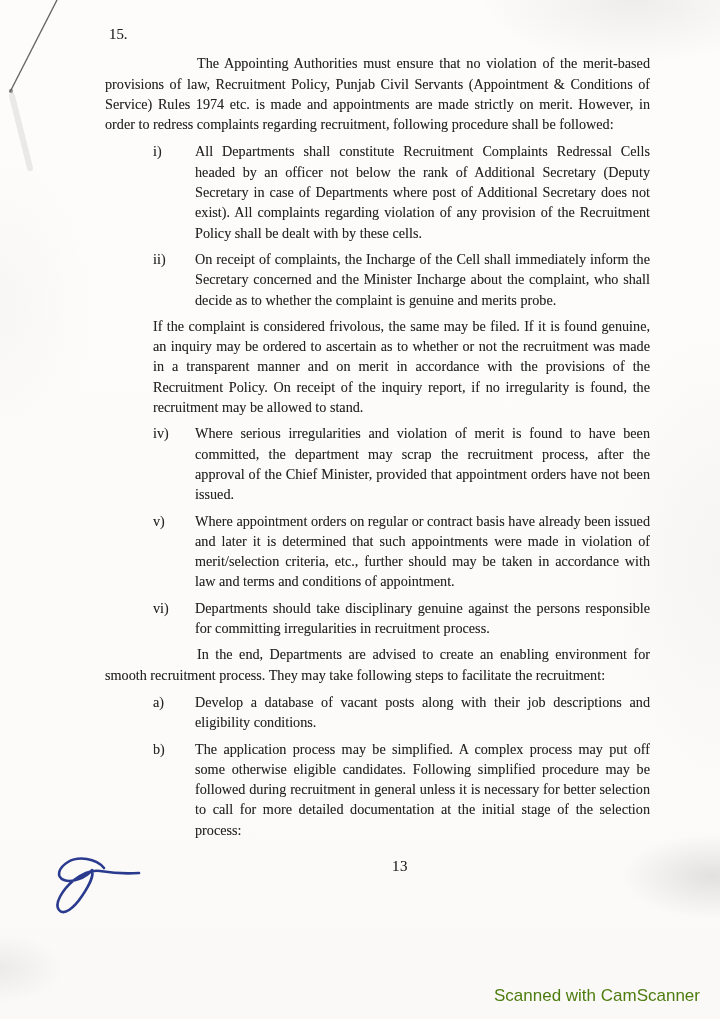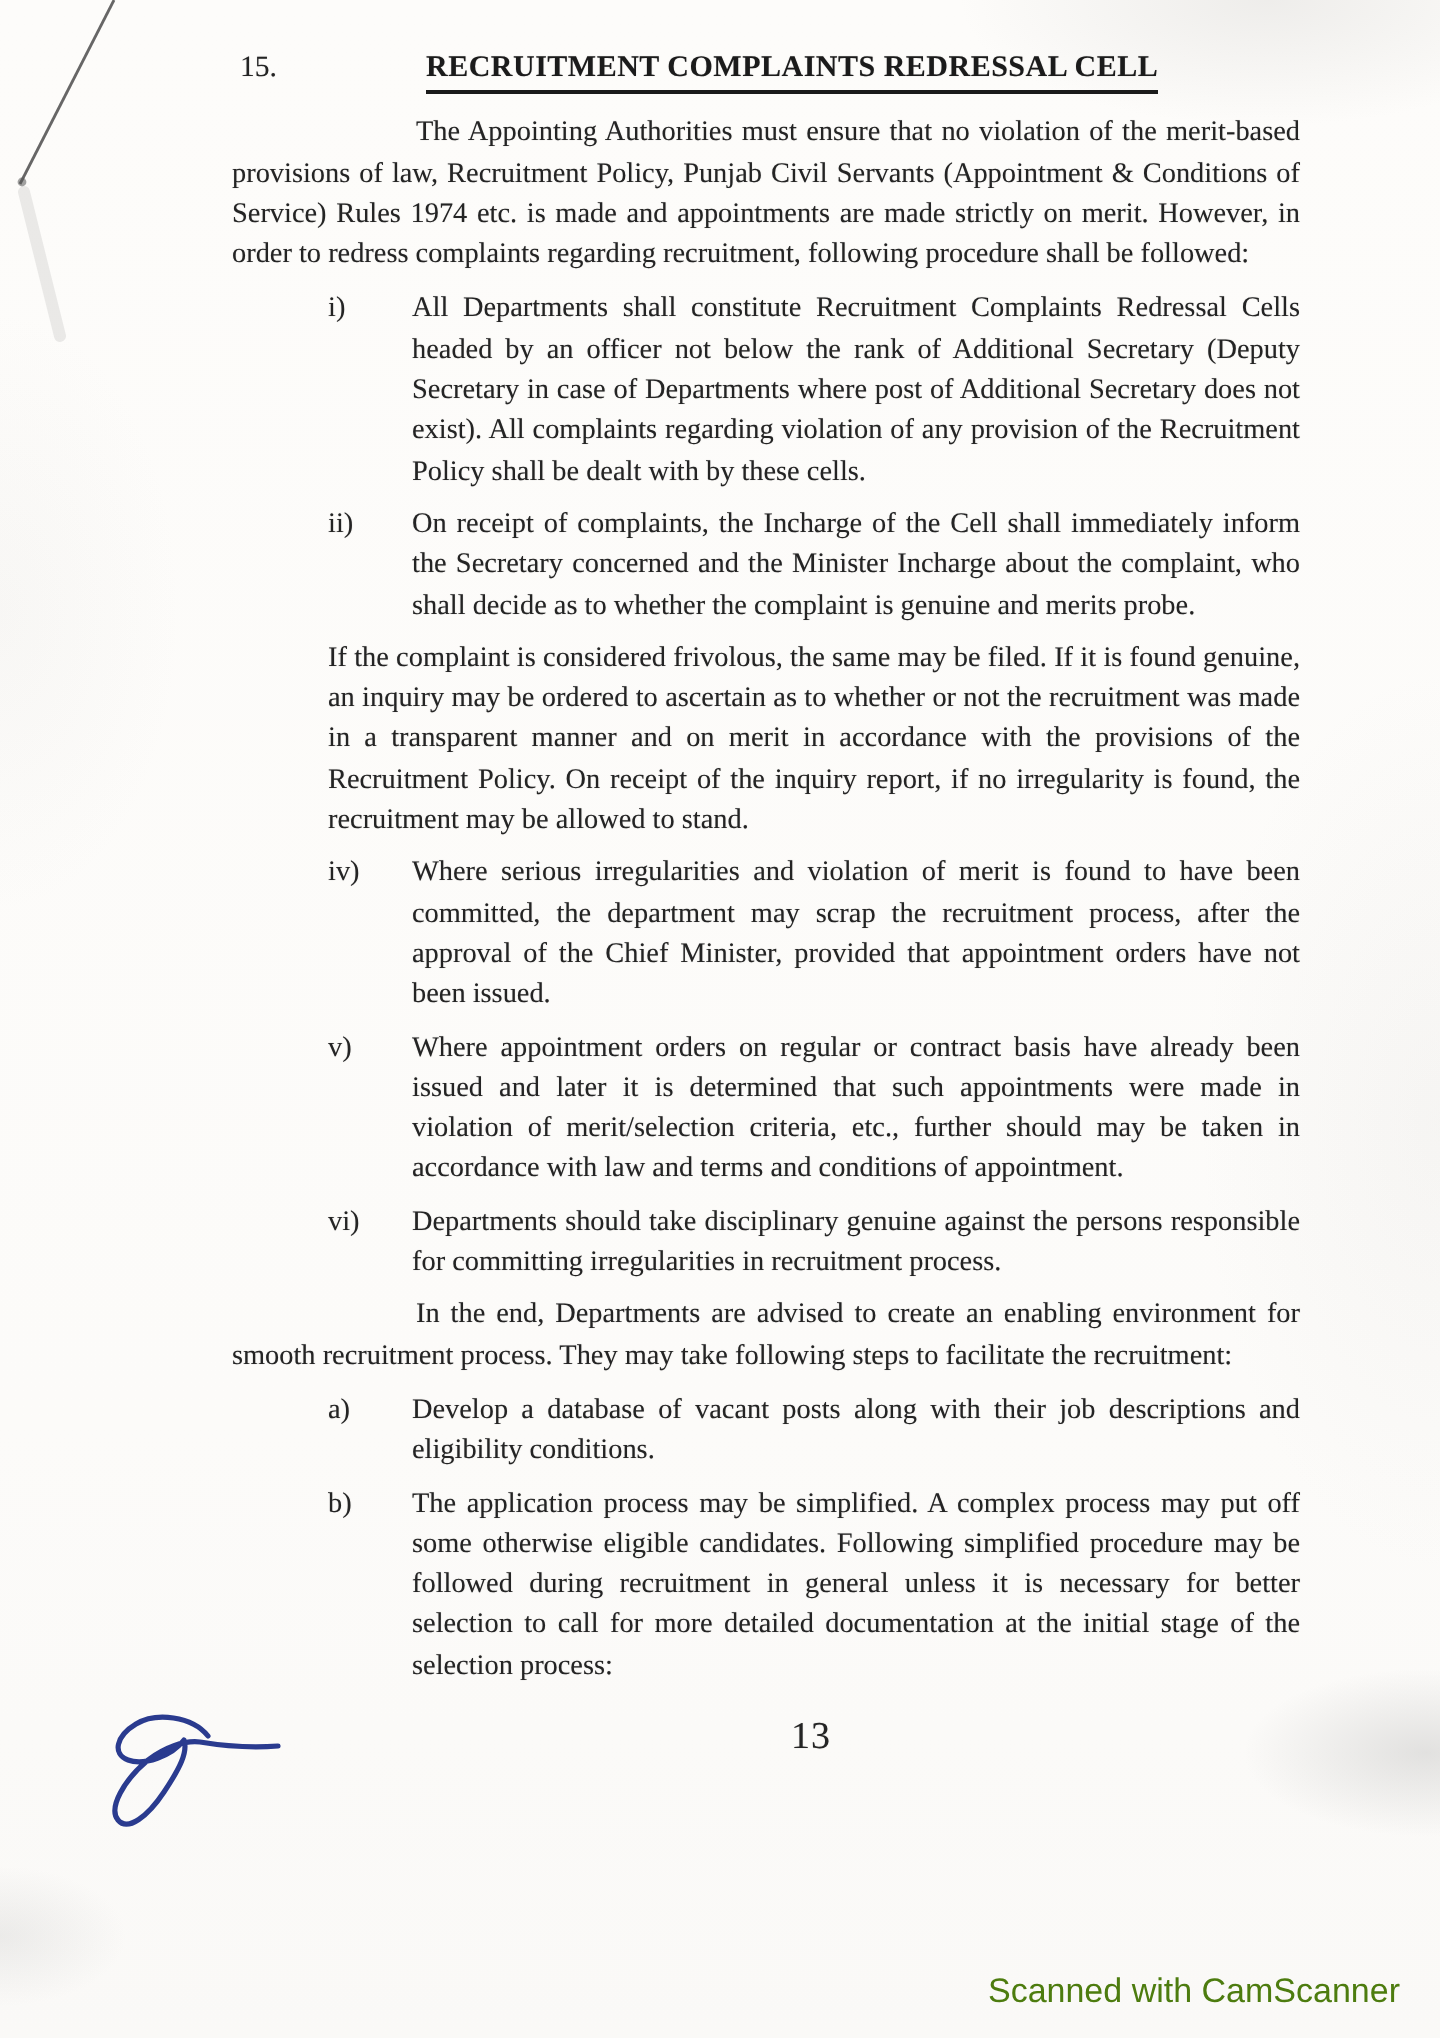--- a/index.html
+++ b/index.html
@@ -18,21 +18,20 @@
       linear-gradient(180deg, #fdfcfa 0%, #fcfbf9 70%, #faf9f7 100%);
   }
   .scan-page { position: absolute; inset: 0; }
 
   .content {
     position: relative;
     padding: 24px 70px 0 105px;
     font-size: 14.2px;
     line-height: 20.3px;
     text-shadow: 0 0 0.5px rgba(45,45,45,0.35);
-    margin-left: 11px;
   }
 
   .sec-heading { display: flex; align-items: flex-start; margin: 0 0 9px 0; }
   .sec-heading.second { margin-top: 10px; }
   .sec-num { flex: 0 0 93px; font-size: 14.8px; padding-left: 4px; }
   .sec-title {
     font-weight: bold;
     font-size: 15px;
     letter-spacing: 0.25px;
     color: #1b1b1b;
@@ -50,21 +49,21 @@
   .item {
     display: flex;
     margin: 0 0 6px 48px;
   }
   .item .marker { flex: 0 0 42px; }
   .item .item-text { flex: 1; text-align: justify; }
 
   .page-number {
     margin-top: 16px;
     text-align: center;
-    font-size: 19px;
+    font-size: 15px;
     letter-spacing: 0.5px;
     padding-left: 45px;
   }
 
   .crease { position: absolute; left: 0; top: 0; pointer-events: none; }
 
   .signature-wrap { position: absolute; left: 42px; top: 850px; width: 104px; height: 72px; }
 
   .scanner-credit {
     position: absolute;
@@ -83,21 +82,20 @@
   <svg class="crease" width="90" height="190" viewBox="0 0 90 190">
     <line x1="57" y1="0" x2="10" y2="92" stroke="#4d4d4d" stroke-width="1.4" opacity="0.85"></line>
     <circle cx="11" cy="91" r="2.2" fill="#555" opacity="0.55"></circle>
     <line x1="12" y1="96" x2="30" y2="168" stroke="#a8a8a8" stroke-width="6" opacity="0.22" stroke-linecap="round"></line>
   </svg>
 
   <div class="content">
 
     <div class="sec-heading">
       <span class="sec-num">15.</span>
-      <span class="sec-title">RECRUITMENT COMPLAINTS REDRESSAL CELL</span>
     </div>
 
     <p class="intro">The Appointing Authorities must ensure that no violation of the merit-based provisions of law, Recruitment Policy, Punjab Civil Servants (Appointment &amp; Conditions of Service) Rules 1974 etc. is made and appointments are made strictly on merit. However, in order to redress complaints regarding recruitment, following procedure shall be followed:</p>
 
     <div class="item">
       <span class="marker">i)</span>
       <span class="item-text">All Departments shall constitute Recruitment Complaints Redressal Cells headed by an officer not below the rank of Additional Secretary (Deputy Secretary in case of Departments where post of Additional Secretary does not exist). All complaints regarding violation of any provision of the Recruitment Policy shall be dealt with by these cells.</span>
     </div>
     <div class="item">
       <span class="marker">ii)</span>

